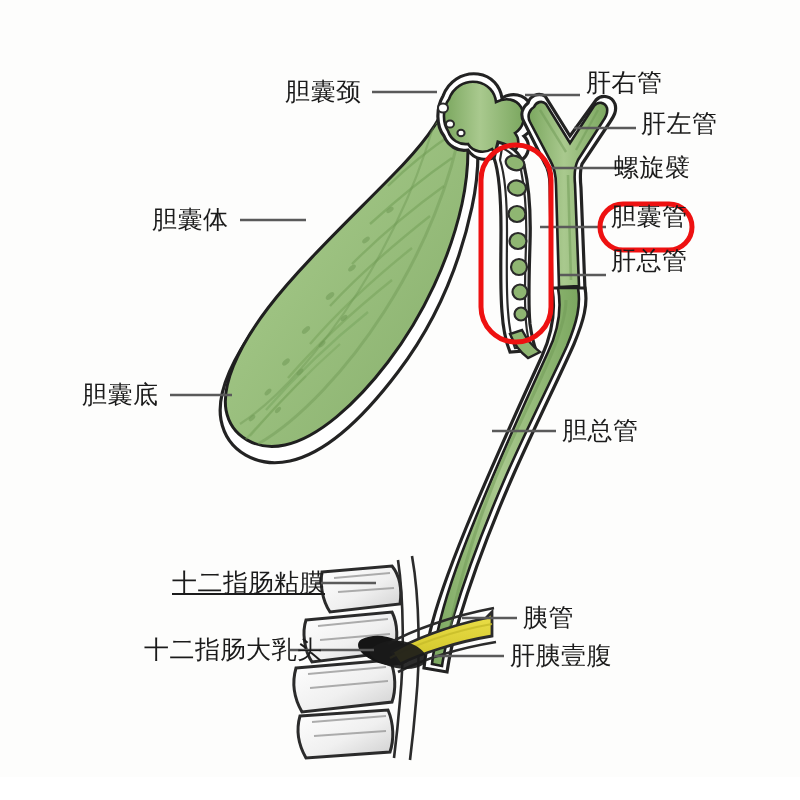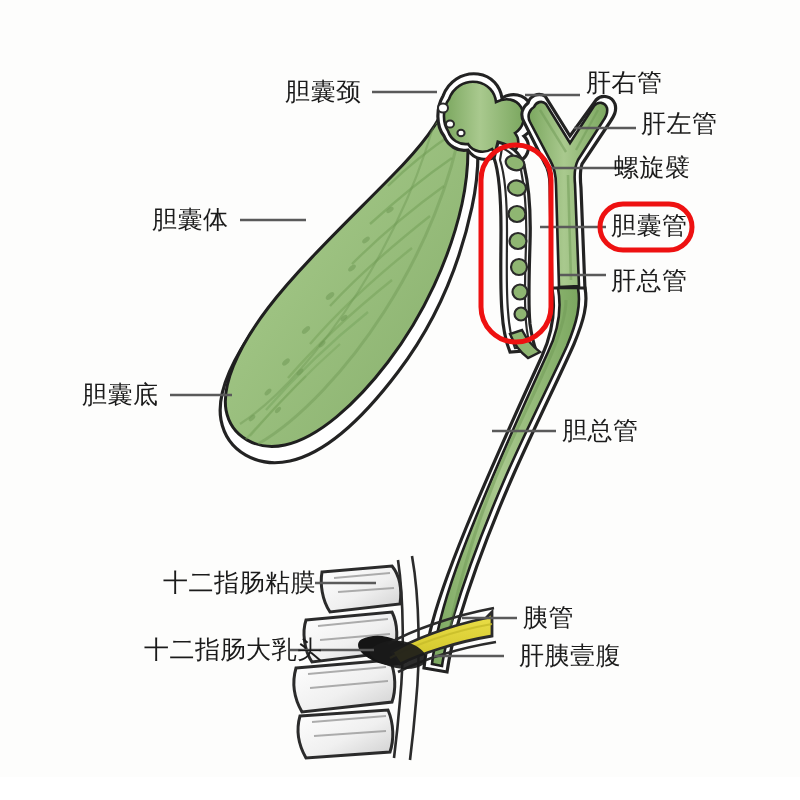--- a/index.html
+++ b/index.html
@@ -337,25 +337,25 @@
     <g>
       <rect x="481" y="145" width="70" height="197" rx="35" ry="35" fill="none" stroke="#ee1111" stroke-width="5"></rect>
       <rect x="600" y="204" width="92" height="46" rx="23" ry="23" fill="none" stroke="#ee1111" stroke-width="5"></rect>
     </g>
   </svg>
 
   <div id="labels">
       <div class="lbl l" style="left: 285px; top: 79px;">胆囊颈</div>
       <div class="lbl l" style="left: 152px; top: 207px;">胆囊体</div>
       <div class="lbl l" style="left: 82px; top: 382px;">胆囊底</div>
-      <div class="lbl l" style="left: 163px; top: 570px;">十二指肠粘膜</div>
+      <div class="lbl l" style="left: 172px; top: 570px; text-decoration: underline;">十二指肠粘膜</div>
       <div class="lbl l" style="left: 114px; top: 637px; margin-left: 30px;">十二指肠大乳头</div>
       <div class="lbl r" style="left: 586px; top: 70px;">肝右管</div>
       <div class="lbl r" style="left: 641px; top: 113px; font-family: Liberation Mono, monospace;">肝左管</div>
       <div class="lbl r" style="left: 614px; top: 155px;">螺旋襞</div>
-      <div class="lbl r" style="left: 611px; top: 213px;">胆囊管</div>
-      <div class="lbl r" style="left: 611px; top: 268px;">肝总管</div>
+      <div class="lbl r" style="left: 611px; top: 204px;">胆囊管</div>
+      <div class="lbl r" style="left: 611px; top: 248px;">肝总管</div>
       <div class="lbl r" style="left: 562px; top: 418px;">胆总管</div>
       <div class="lbl r" style="left: 523px; top: 605px;">胰管</div>
-      <div class="lbl r" style="left: 510px; top: 643px; margin-left: 9px;">肝胰壹腹</div>
+      <div class="lbl r" style="left: 510px; top: 643px;">肝胰壹腹</div>
     </div>
 
 </div>
 
 </body></html>

